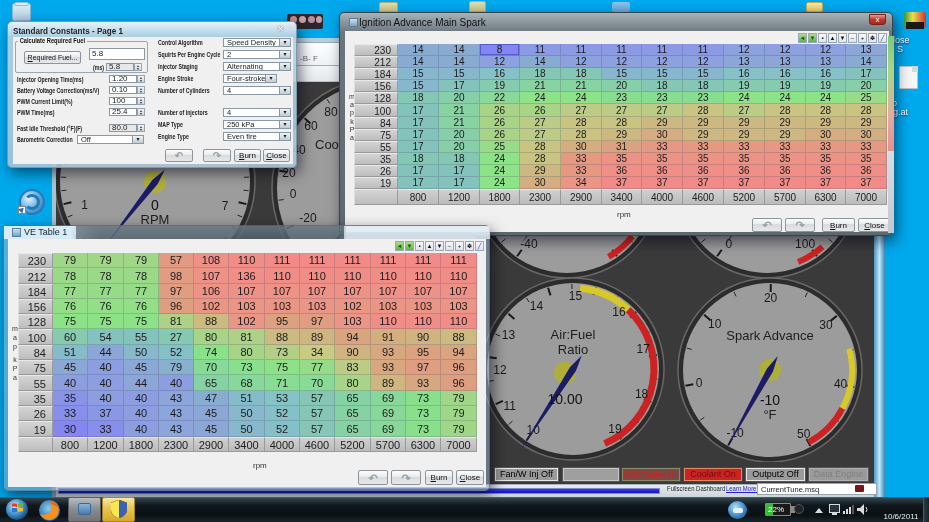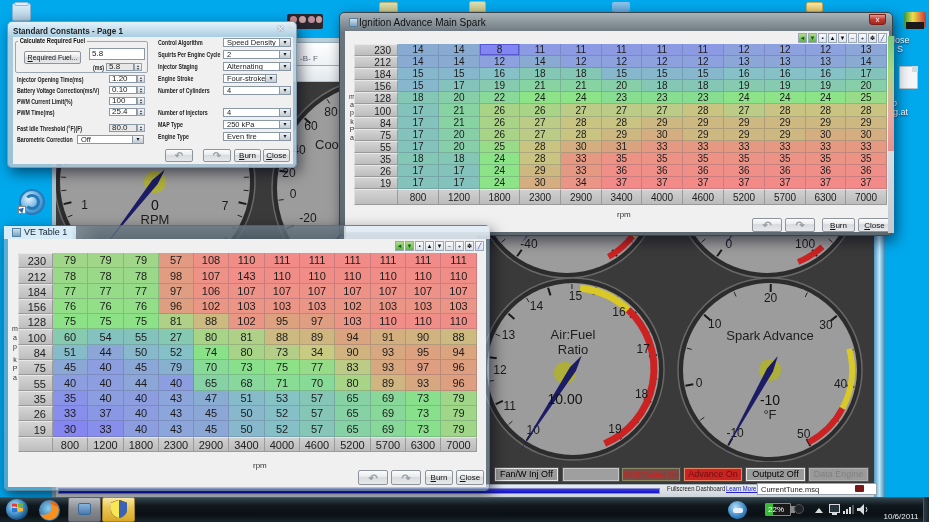--- a/index.html
+++ b/index.html
@@ -265,21 +265,21 @@
       <text x="714" y="323" class="gval">-10</text>
       <text x="714" y="337" class="gtitle">°F</text>
       <circle cx="714" cy="288" r="11" fill="#b0b030" opacity="0.9"></circle>
       <polygon points="668.4,370.2 711.0,286.4 721.8,274.0 717.0,289.6" fill="#1c1c66"></polygon>
     </svg>
   </div>
 <div class="abs" style="left:56px;top:462px;width:818px;height:22px;background:#3a3a3a"></div>
 <div class="abs" style="left:495px;top:468px;width:63px;height:13px;background:#9a9a9a;border:1px solid #e8e8e8;outline:1px solid #555;font-size:9px;text-align:center;line-height:11px;color:#000">Fan/W Inj Off</div>
 <div class="abs" style="left:563px;top:468px;width:56px;height:13px;background:#9f9f9f;border:1px solid #c8c8c8;outline:1px solid #555;"></div>
 <div class="abs" style="left:622px;top:468px;width:58px;height:13px;background:#7a4a44;border:1px solid #886;outline:1px solid #444;font-size:8px;text-align:center;line-height:11px;color:#cc2020">NOS/Tables On</div>
-<div class="abs" style="left:684px;top:468px;width:58px;height:13px;background:#cc2222;border:1px solid #d86;outline:1px solid #444;font-size:9px;text-align:center;line-height:11px;color:#6a1010">Advance On</div>
+<div class="abs" style="left:684px;top:468px;width:58px;height:13px;background:#cc2222;border:1px solid #d86;outline:1px solid #444;font-size:9px;text-align:center;line-height:11px;color:#6a1010">Coolant On</div>
 <div class="abs" style="left:746px;top:468px;width:59px;height:13px;background:#9a9a9a;border:1px solid #e8e8e8;outline:1px solid #555;font-size:9px;text-align:center;line-height:11px;color:#000">Output2 Off</div>
 <div class="abs" style="left:809px;top:468px;width:59px;height:13px;background:#9a9a9a;border:1px solid #b0b0b0;outline:1px solid #555;font-size:9px;text-align:center;line-height:11px;color:#818181">Data Engine</div>
 <div class="abs" style="left:56px;top:484px;width:818px;height:13px;background:linear-gradient(#e8ecef,#cdd4da);border-top:1px solid #aab4bc"></div>
 <div class="abs" style="left:58px;top:488px;width:602px;height:6px;background:linear-gradient(#3a3ae8,#1212c0);border:1px solid #8888d0"></div>
 <div class="abs" style="left:667px;top:485px;font-size:7px;color:#222;white-space:nowrap;transform:scaleX(.85);transform-origin:0 0">Fullscreen Dashboard</div>
 <div class="abs" style="left:726px;top:485px;font-size:7px;color:#2222cc;text-decoration:underline;white-space:nowrap;transform:scaleX(.85);transform-origin:0 0">Learn More!</div>
 <div class="abs" style="left:757px;top:483px;width:120px;height:12px;background:#fff;border:1px solid #99a4ae;font-size:7.5px;color:#222;padding:1px 0 0 3px">CurrentTune.msq</div>
 <div class="abs" style="left:855px;top:485px;width:9px;height:7px;background:#7a1616;border-radius:1px"></div>
 
 <div class="win" style="left:339px;top:12px;width:554px;height:224px;background:linear-gradient(#a8b2b9,#6a757d 20px,#5d686f);border:1px solid #3a4348;">
@@ -546,21 +546,21 @@
             <div class="tcell" style="width:35px;background:#f28b88">111</div>
             <div class="tcell" style="width:36px;background:#f28b88">111</div>
           </div>
           <div class="trow" style="height:16px;line-height:16px">
             <div class="thdr" style="width:35px">212</div>
             <div class="tcell" style="width:35px;background:#9ad988">78</div>
             <div class="tcell" style="width:36px;background:#9ad988">78</div>
             <div class="tcell" style="width:35px;background:#9ad988">78</div>
             <div class="tcell" style="width:35px;background:#e19c82">98</div>
             <div class="tcell" style="width:35px;background:#ee9187">107</div>
-            <div class="tcell" style="width:36px;background:#f08e87">143</div>
+            <div class="tcell" style="width:36px;background:#f08e87">136</div>
             <div class="tcell" style="width:35px;background:#f18d87">110</div>
             <div class="tcell" style="width:35px;background:#f18d87">110</div>
             <div class="tcell" style="width:36px;background:#f18d87">110</div>
             <div class="tcell" style="width:35px;background:#f18d87">110</div>
             <div class="tcell" style="width:35px;background:#f18d87">110</div>
             <div class="tcell" style="width:36px;background:#f18d87">110</div>
           </div>
           <div class="trow" style="height:15px;line-height:15px">
             <div class="thdr" style="width:35px">184</div>
             <div class="tcell" style="width:35px;background:#96dc88">77</div>

